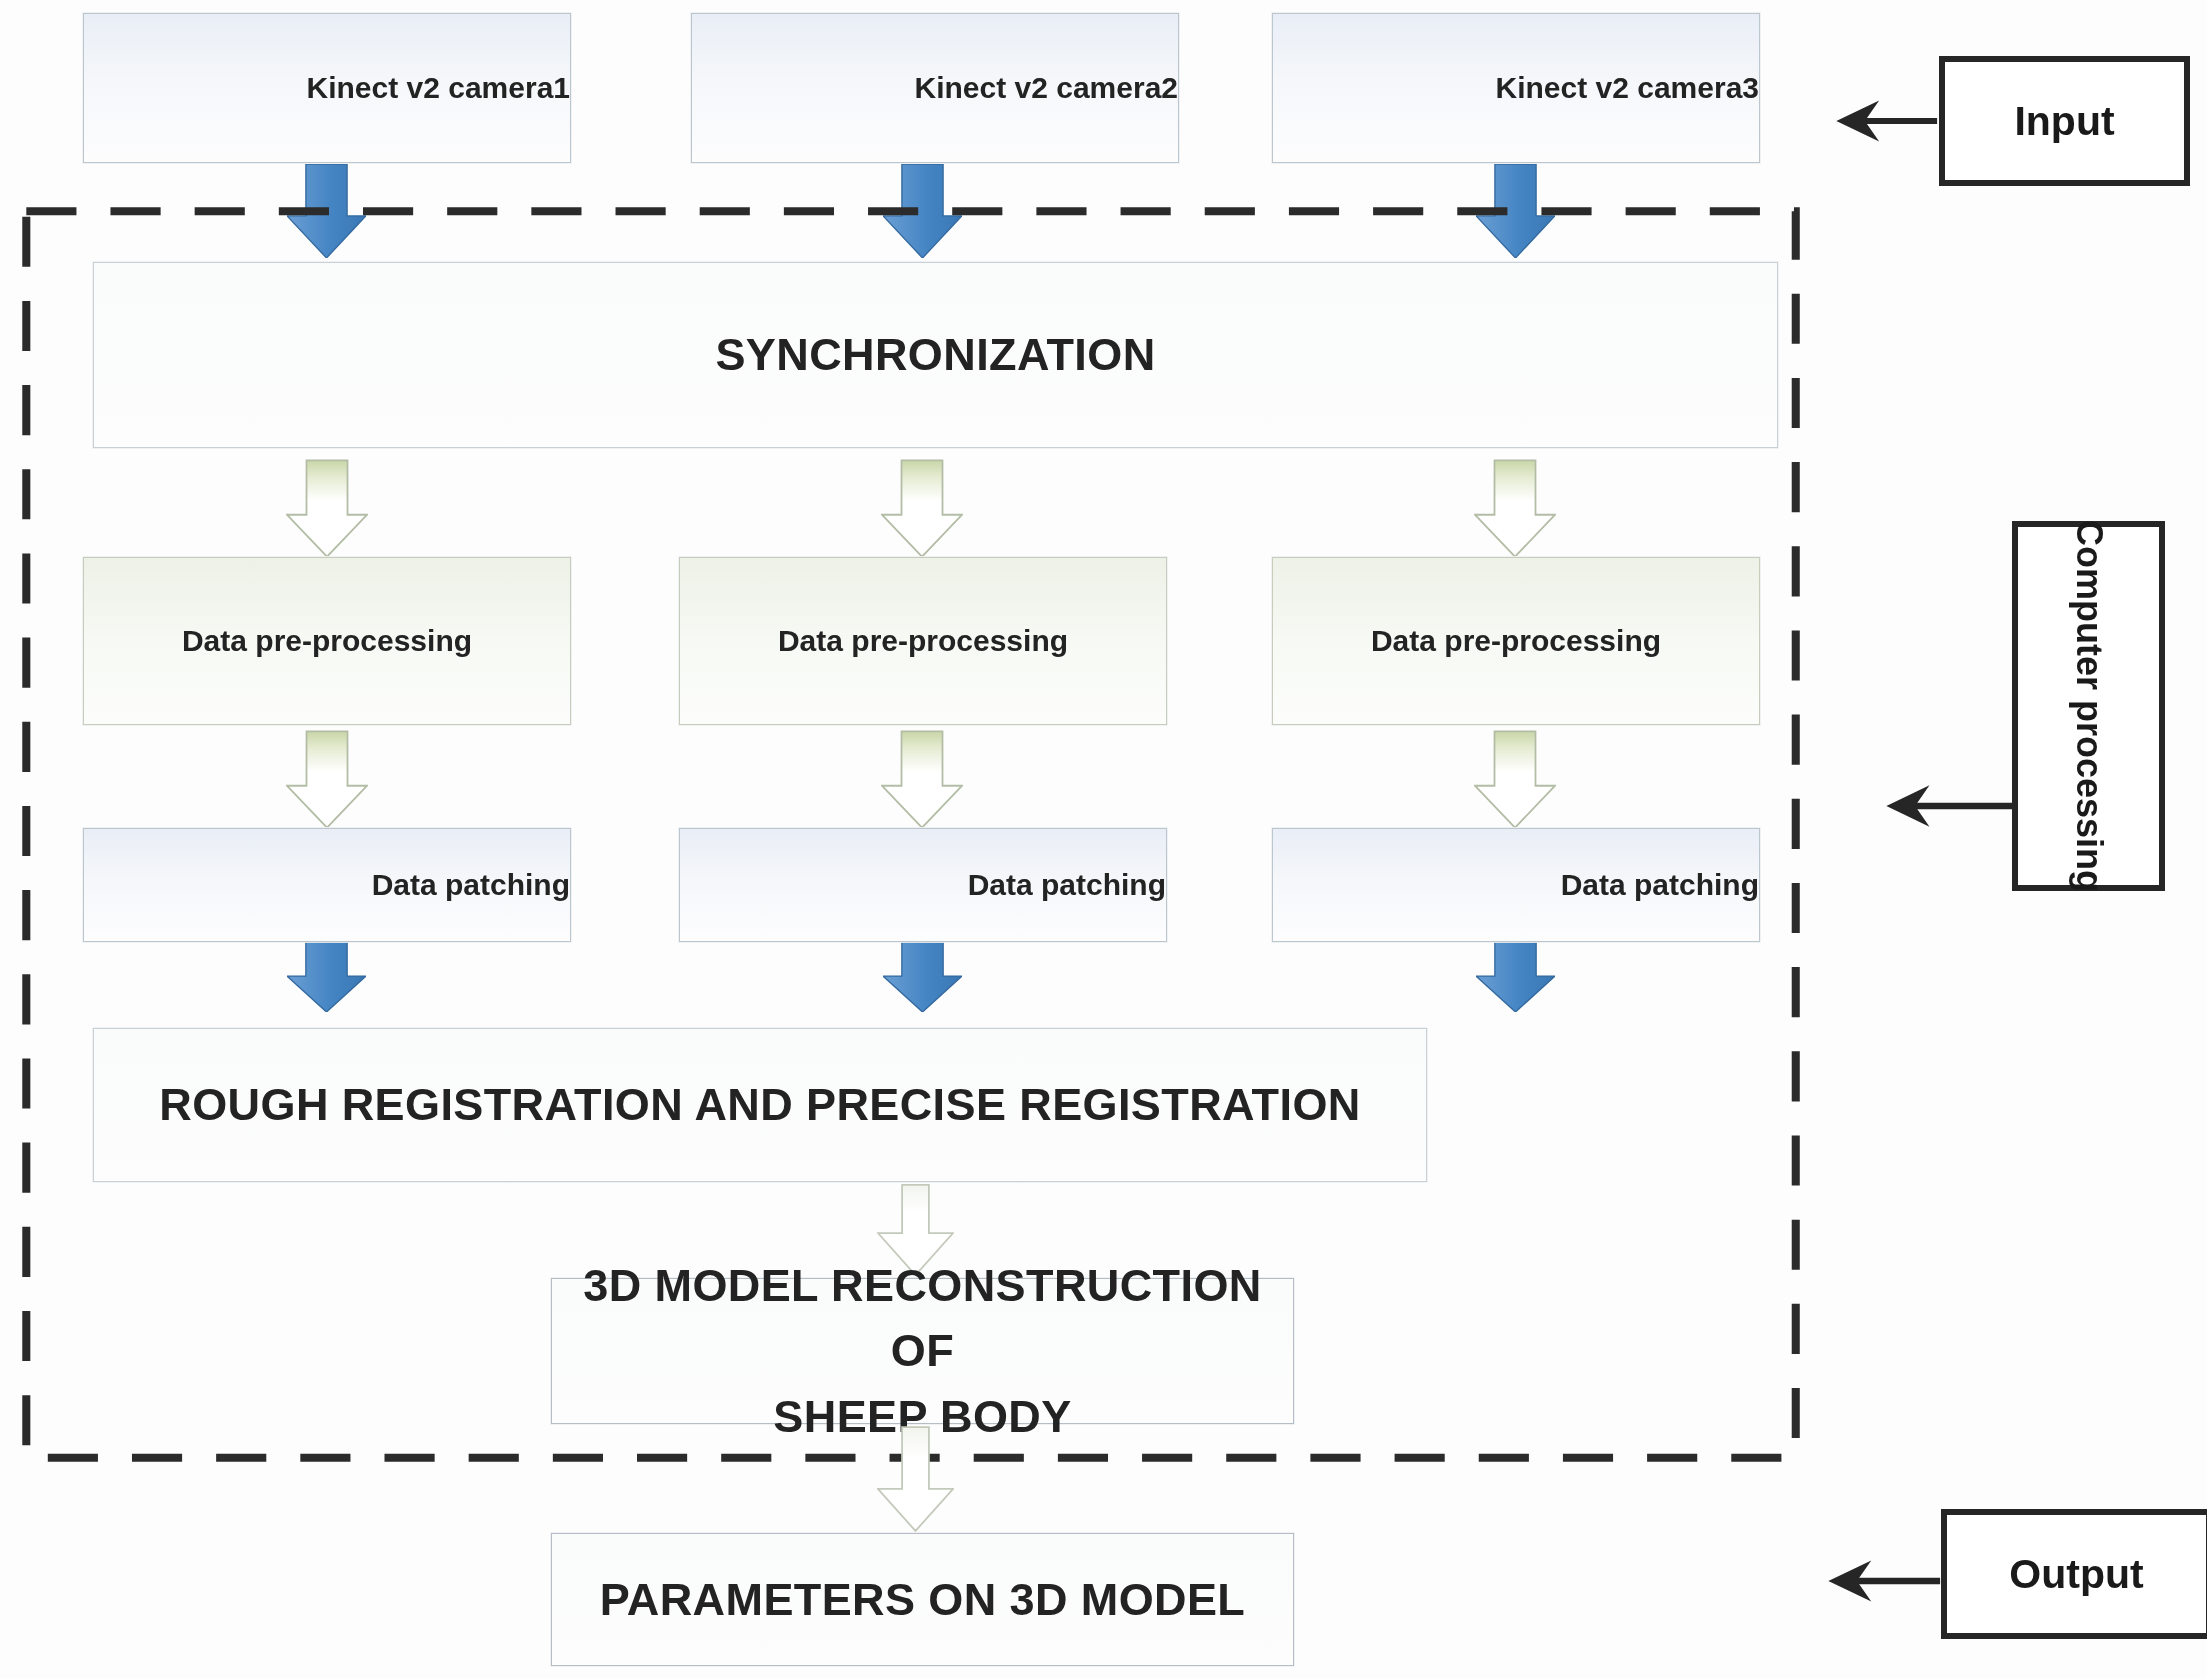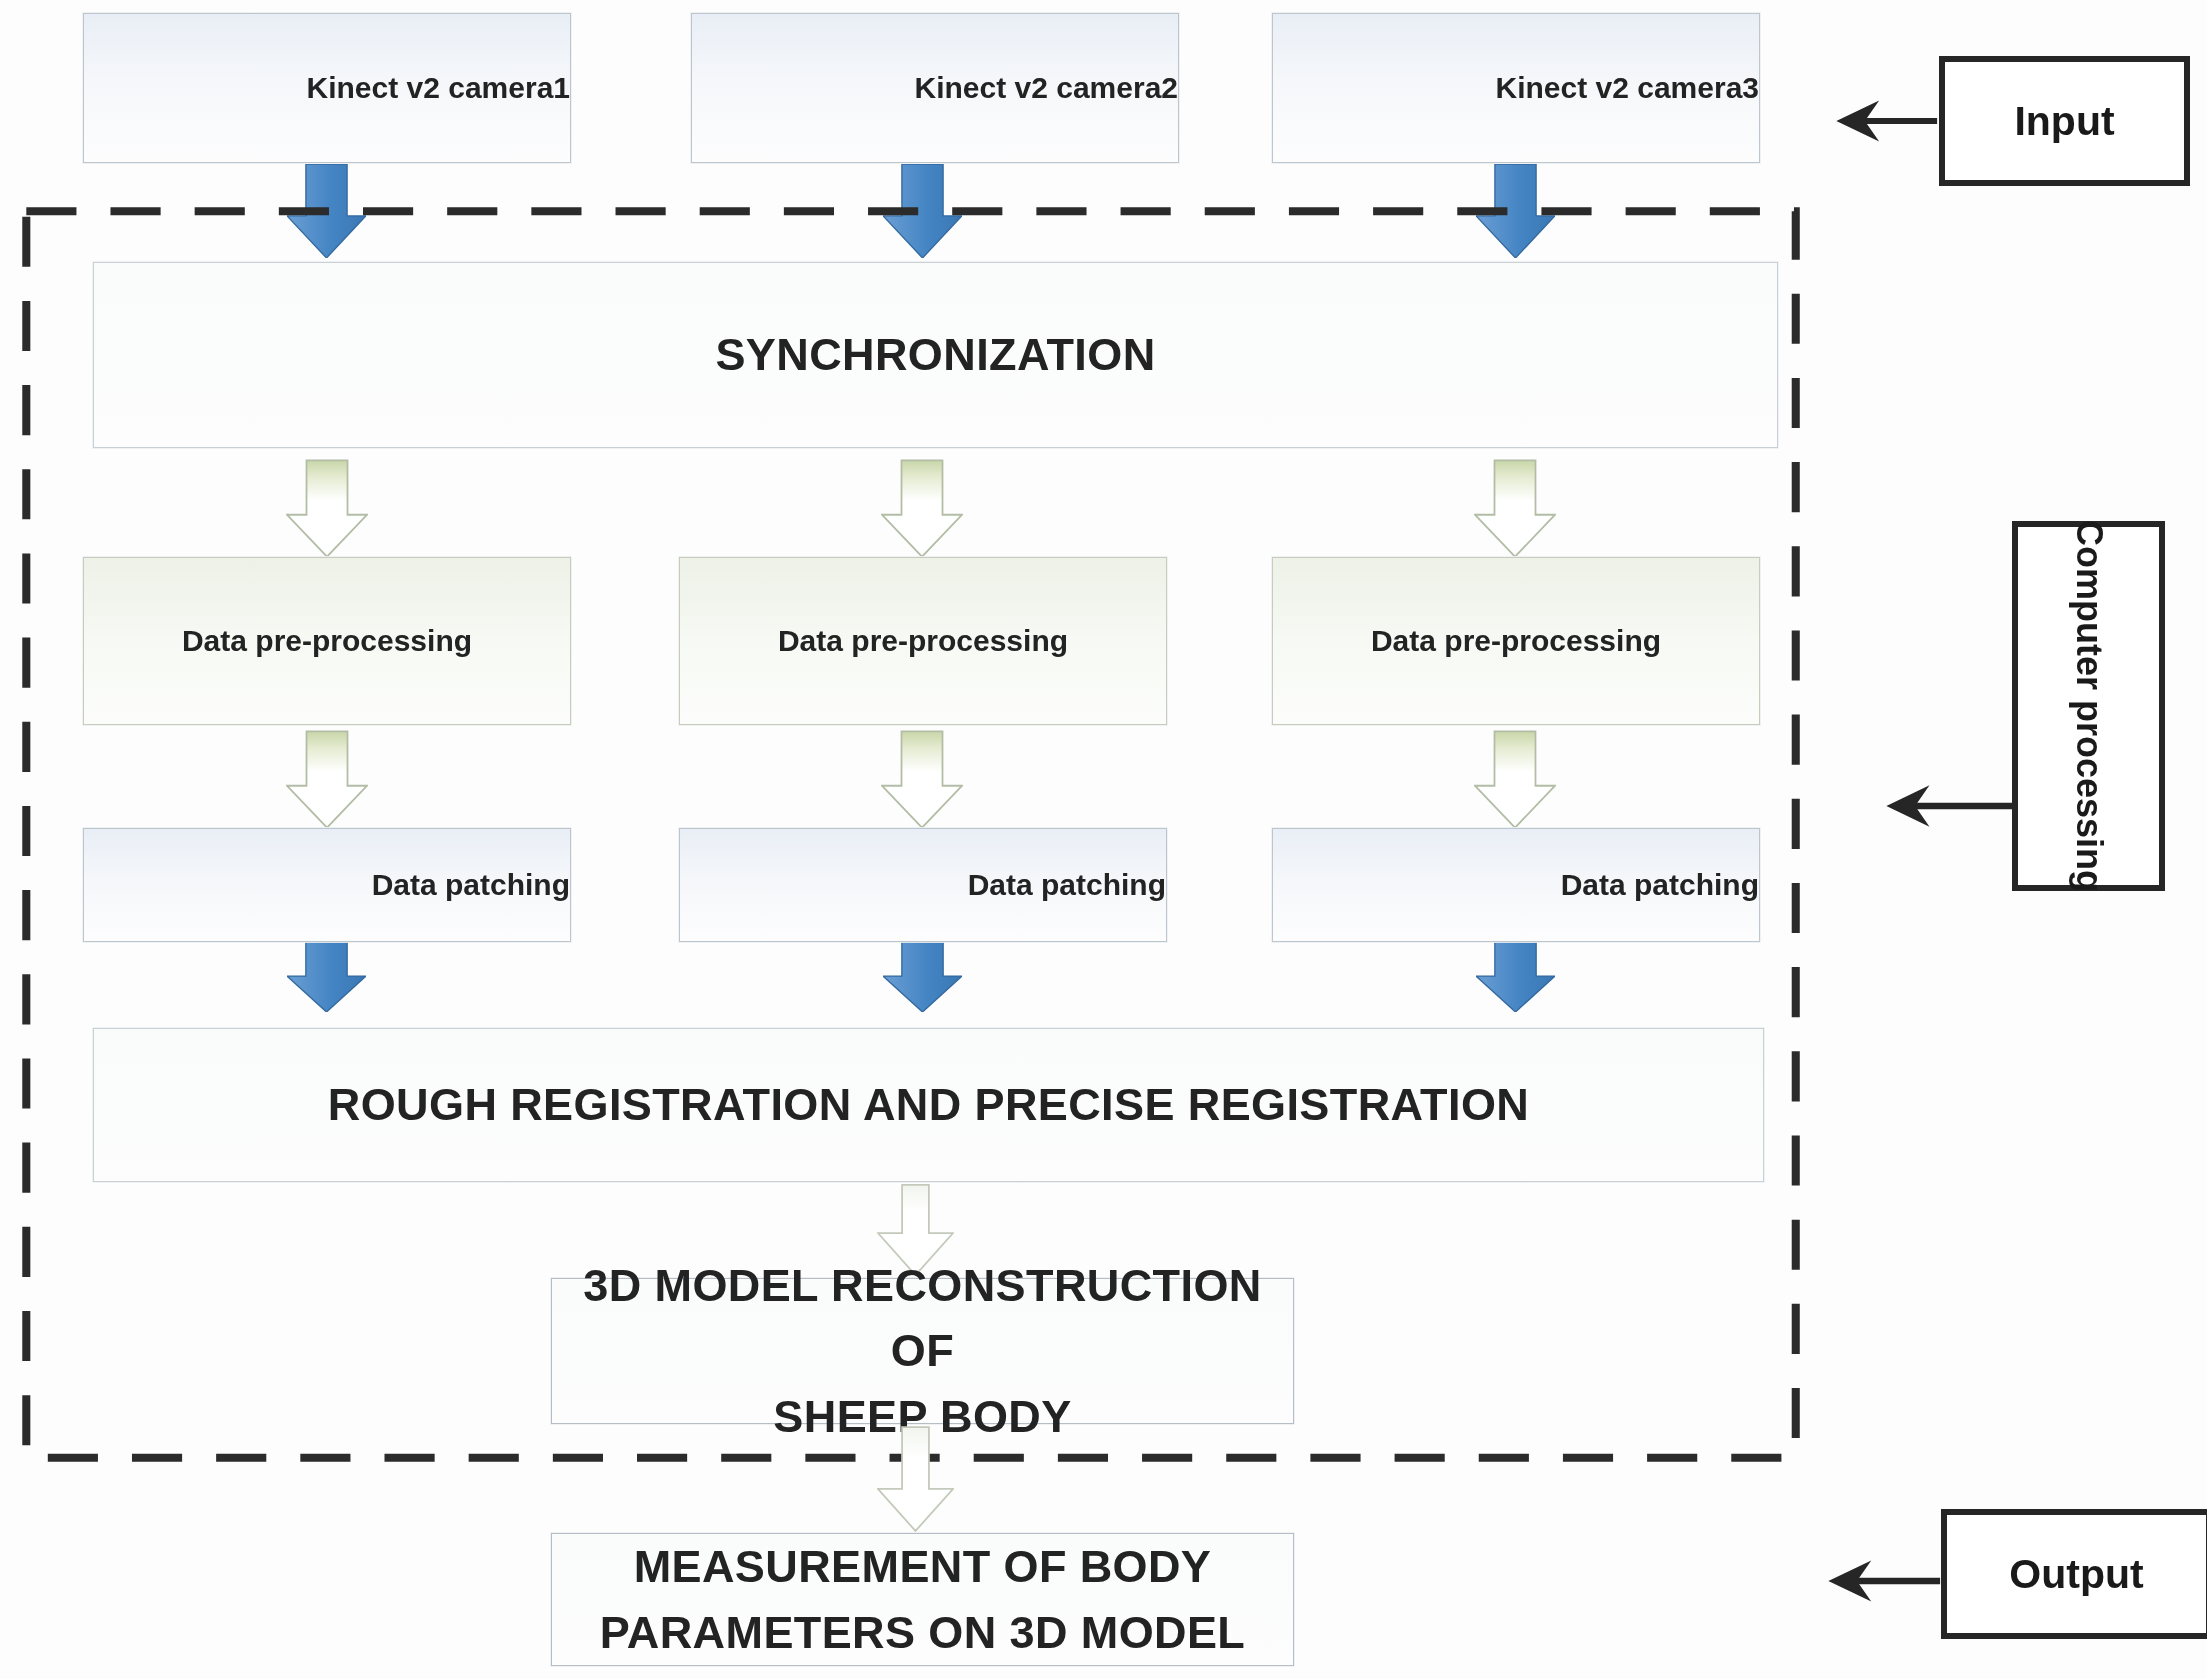--- a/index.html
+++ b/index.html
@@ -129,21 +129,21 @@
   <svg class="abs arrow" style="left:287px; top:942px;" width="79" height="70" viewBox="0 0 88 78">
     <polygon points="21,0 67,0 67,38 88,38 44,78 0,38 21,38" fill="url(#gradBlue)" stroke="#33699e" stroke-width="1.5"></polygon>
   </svg>
   <svg class="abs arrow" style="left:883px; top:942px;" width="79" height="70" viewBox="0 0 88 78">
     <polygon points="21,0 67,0 67,38 88,38 44,78 0,38 21,38" fill="url(#gradBlue)" stroke="#33699e" stroke-width="1.5"></polygon>
   </svg>
   <svg class="abs arrow" style="left:1476px; top:942px;" width="79" height="70" viewBox="0 0 88 78">
     <polygon points="21,0 67,0 67,38 88,38 44,78 0,38 21,38" fill="url(#gradBlue)" stroke="#33699e" stroke-width="1.5"></polygon>
   </svg>
 
-  <div class="abs node plain big-label" style="left:93px; top:1028px; width:1671px; height:154px;">
+  <div class="abs node plain big-label" style="left:93px; top:1028px; width:1334px; height:154px;">
     <span>ROUGH REGISTRATION AND PRECISE  REGISTRATION</span>
   </div>
 
   <svg class="abs arrow" style="left:877px; top:1184px;" width="77" height="92" viewBox="0 0 86 103">
     <polygon points="28,1 58,1 58,55 85,55 43,102 1,55 28,55" fill="url(#gradFaintWhite)" stroke="#c3cabb" stroke-width="2"></polygon>
   </svg>
 
   <div class="abs node plain big-label two-line" style="left:551px; top:1278px; width:743px; height:146px; border-color:#b5bec6;">
     <div>
       <div>3D MODEL RECONSTRUCTION OF</div>
@@ -154,21 +154,20 @@
   <svg class="abs dash-layer" style="left:0; top:0;" width="2208" height="1679" viewBox="0 0 2465 1875">
     <rect x="29" y="236" width="1976" height="1392" fill="none" stroke="#2b2b2b" stroke-width="9" stroke-dasharray="56 38"></rect>
   </svg>
 
   <svg class="abs arrow-over abs" style="left:877px; top:1426px;" width="77" height="106" viewBox="0 0 86 118">
     <polygon points="28,1 58,1 58,70 85,70 43,117 1,70 28,70" fill="url(#gradFaintWhite)" stroke="#c3cabb" stroke-width="2"></polygon>
   </svg>
 
   <div class="abs node plain big-label two-line" style="left:551px; top:1533px; width:743px; height:133px; border-color:#b5bec6;">
     <div>
-      <div>MEASUREMENT OF BODY</div>
       <div>PARAMETERS ON 3D MODEL</div>
     </div>
   </div>
 
   <div class="abs side-box horiz" style="left:1939px; top:56px; width:251px; height:130px;">
     <span>Input</span>
   </div>
   <svg class="abs side-arrow" style="left:1831px; top:94px;" width="107" height="54" viewBox="0 0 120 60">
     <line x1="119" y1="30" x2="30" y2="30" stroke="#262626" stroke-width="7"></line>
     <polygon points="6,30 54,7 38,30 54,53" fill="#262626"></polygon>

